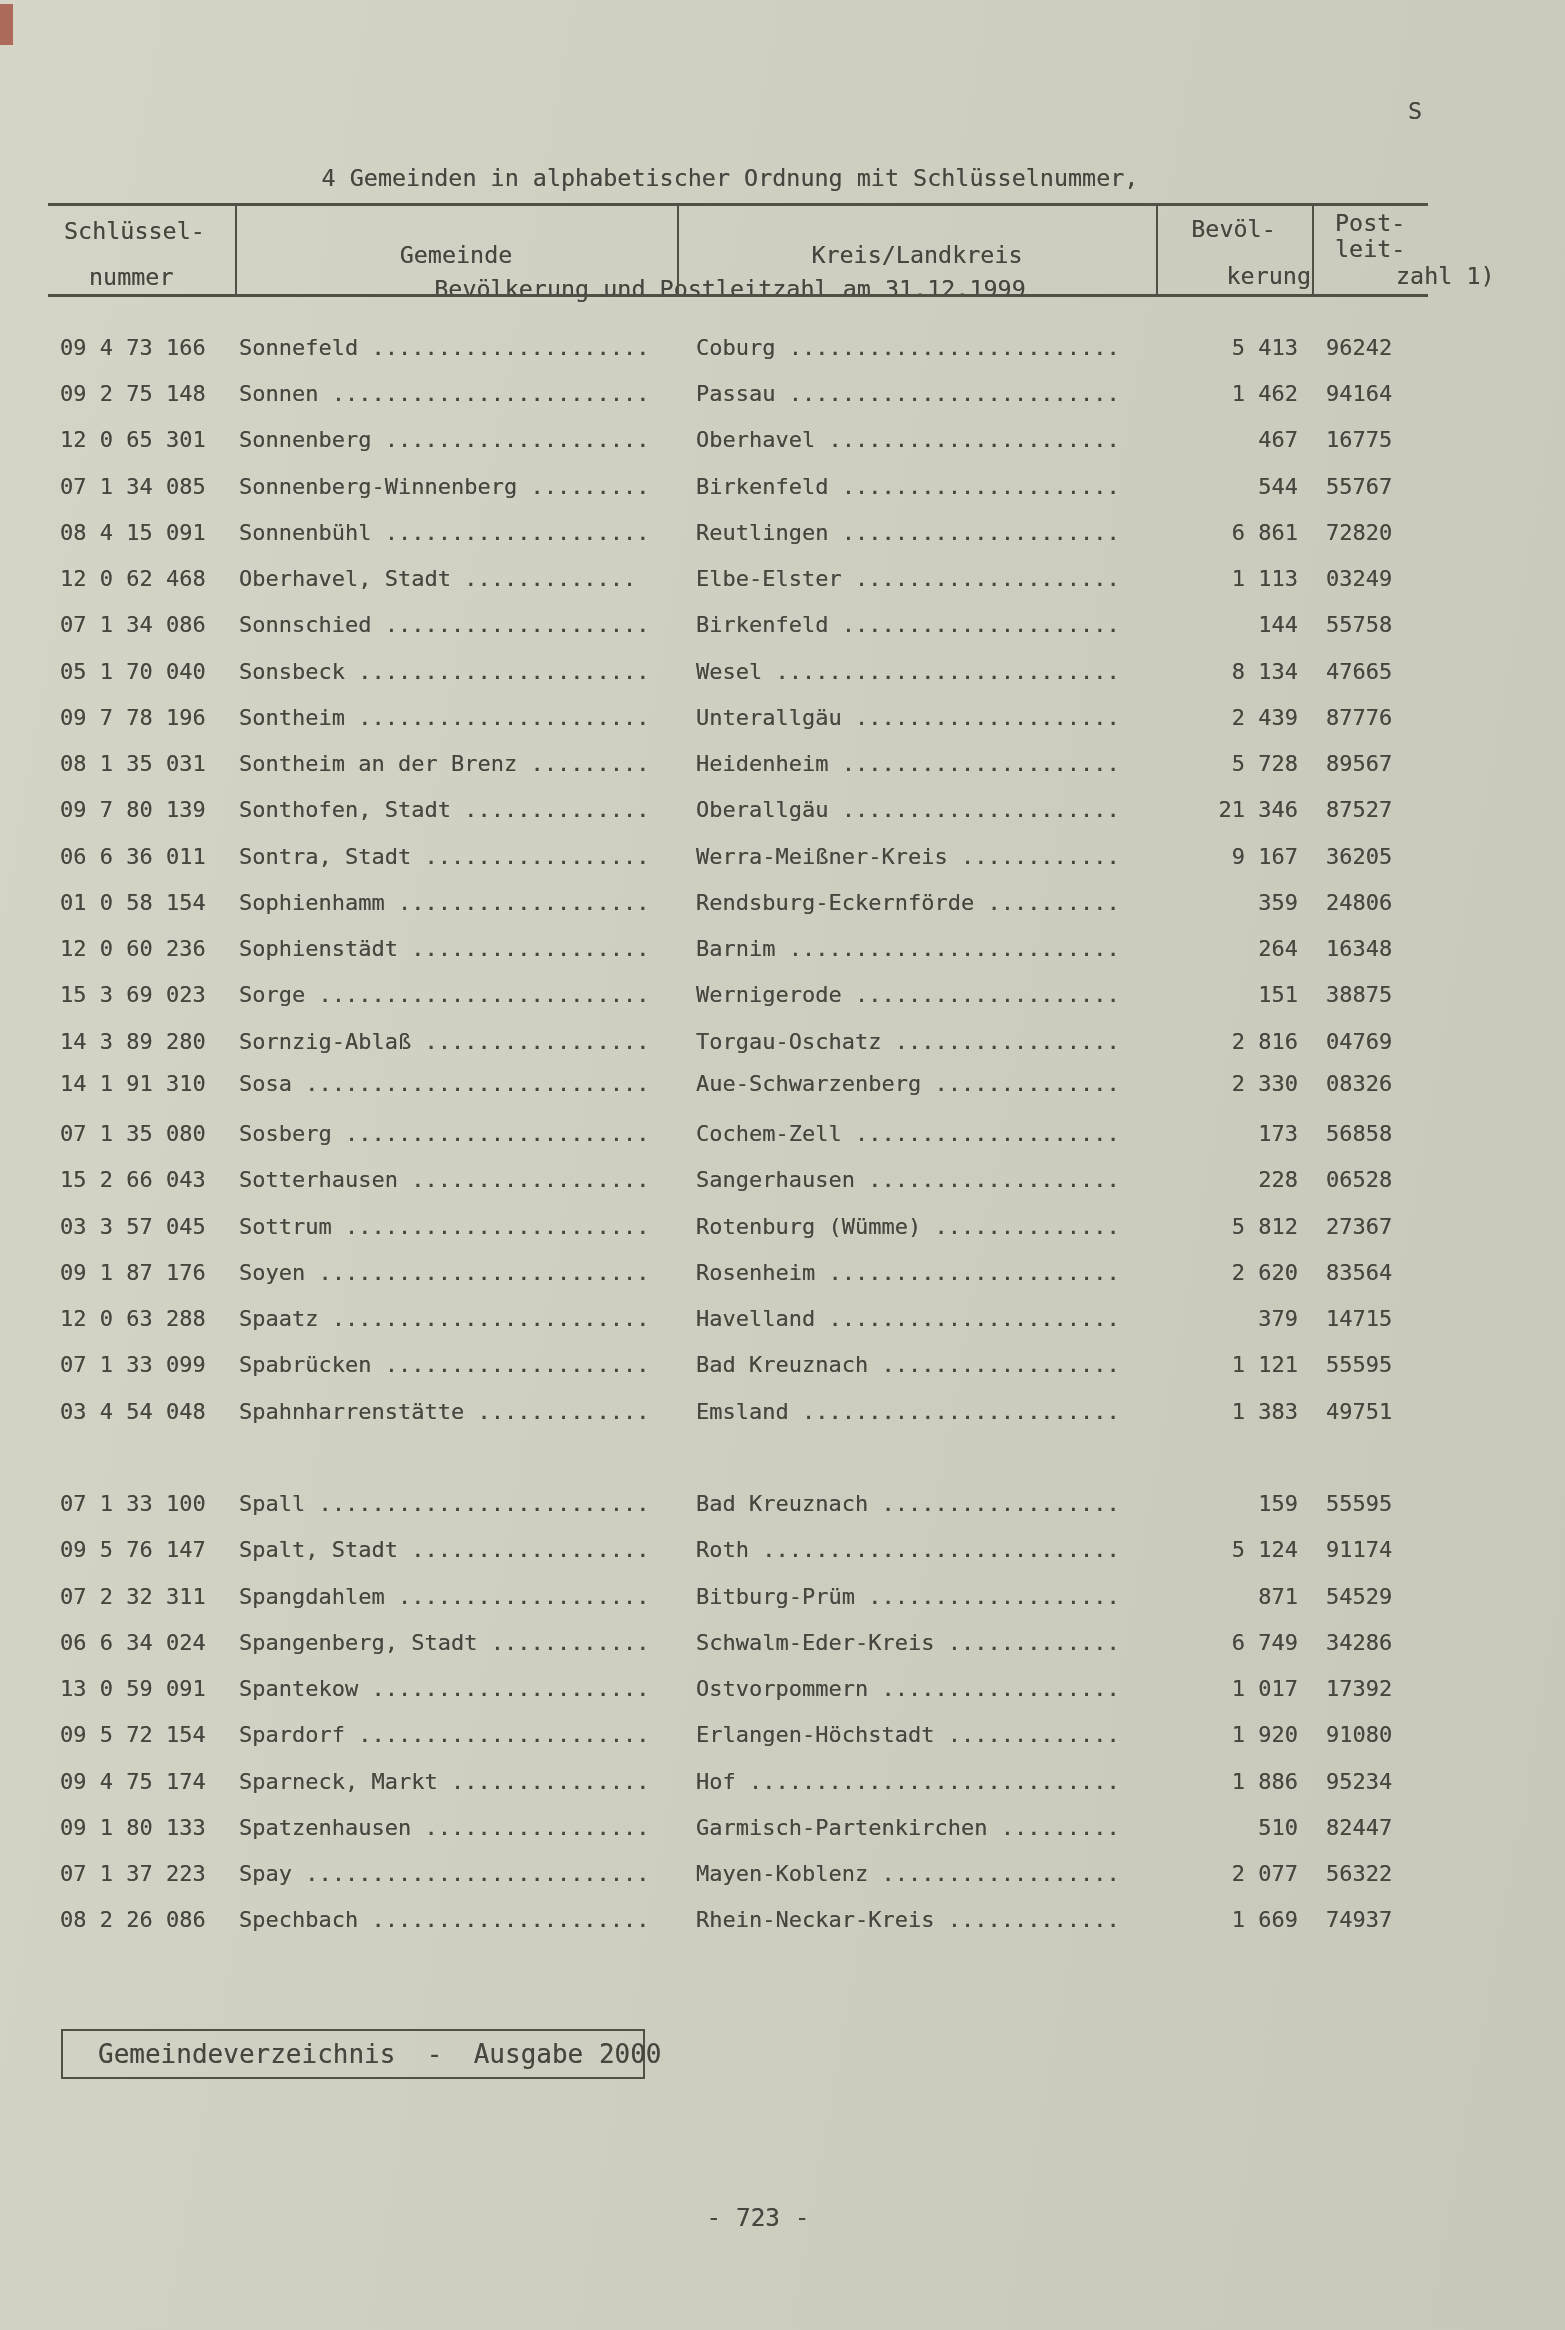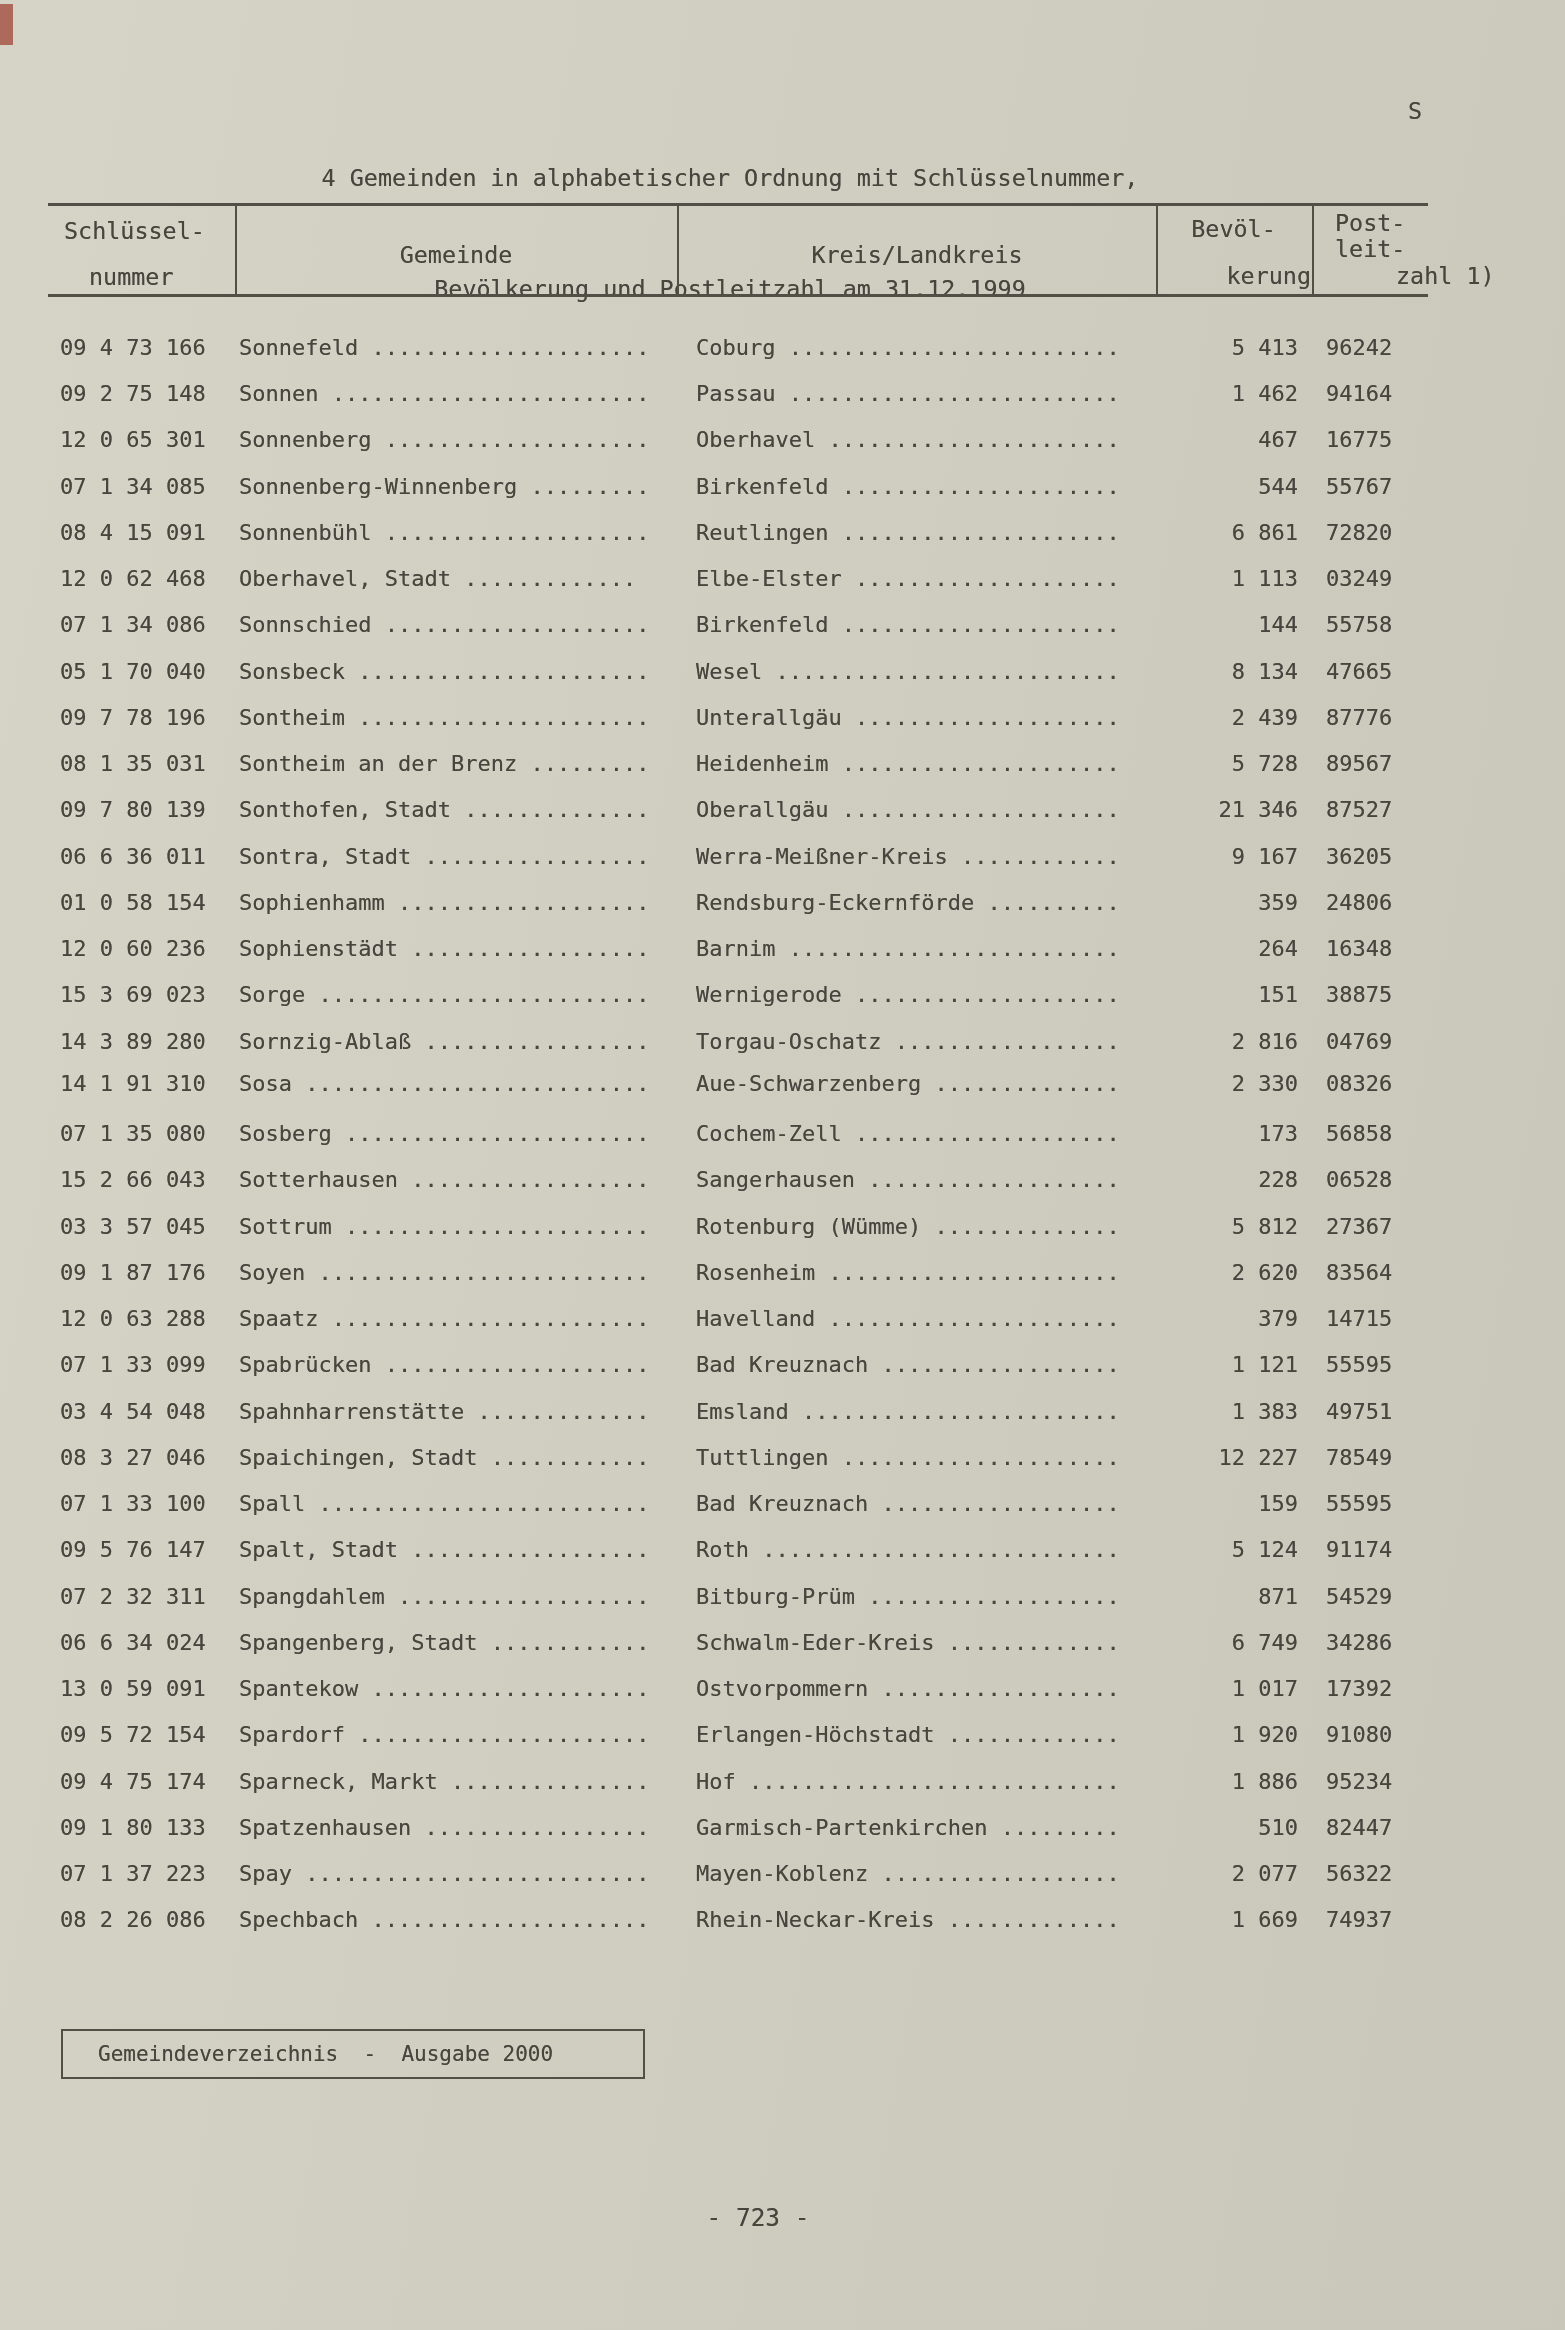--- a/index.html
+++ b/index.html
@@ -52,21 +52,21 @@
   .c-key{left:60px;}
   .c-gem{left:239px;}
   .c-kreis{left:696px;}
   .c-bev{left:1196px;width:102px;text-align:right;}
   .c-plz{left:1326px;}
   
   .footer-box{
     position:absolute;left:61px;top:2029px;width:584px;height:50px;
     border:2px solid var(--line);box-sizing:border-box;
     display:flex;align-items:center;
-    font-size:21px;white-space:pre;
+    font-size:26px;white-space:pre;
   }
   .footer-box span{padding-left:35px;}
   .page-number{
     position:absolute;left:0;top:2203px;width:1516px;
     text-align:center;font-size:24.4px;
   }
 </style>
 </head>
 <body>
 
@@ -261,27 +261,20 @@
         <span class="c-bev">1 121</span>
         <span class="c-plz">55595</span>
       </div>
       <div class="row" style="top: 1064px;">
         <span class="c-key">03 4 54 048</span>
         <span class="c-gem">Spahnharrenstätte .............</span>
         <span class="c-kreis">Emsland ........................</span>
         <span class="c-bev">1 383</span>
         <span class="c-plz">49751</span>
       </div>
-      <div class="row" style="top: 1110px;">
-        <span class="c-key">08 3 27 046</span>
-        <span class="c-gem">Spaichingen, Stadt ............</span>
-        <span class="c-kreis">Tuttlingen .....................</span>
-        <span class="c-bev">12 227</span>
-        <span class="c-plz">78549</span>
-      </div>
       <div class="row" style="top: 1156px;">
         <span class="c-key">07 1 33 100</span>
         <span class="c-gem">Spall .........................</span>
         <span class="c-kreis">Bad Kreuznach ..................</span>
         <span class="c-bev">159</span>
         <span class="c-plz">55595</span>
       </div>
       <div class="row" style="top: 1202px;">
         <span class="c-key">09 5 76 147</span>
         <span class="c-gem">Spalt, Stadt ..................</span>

